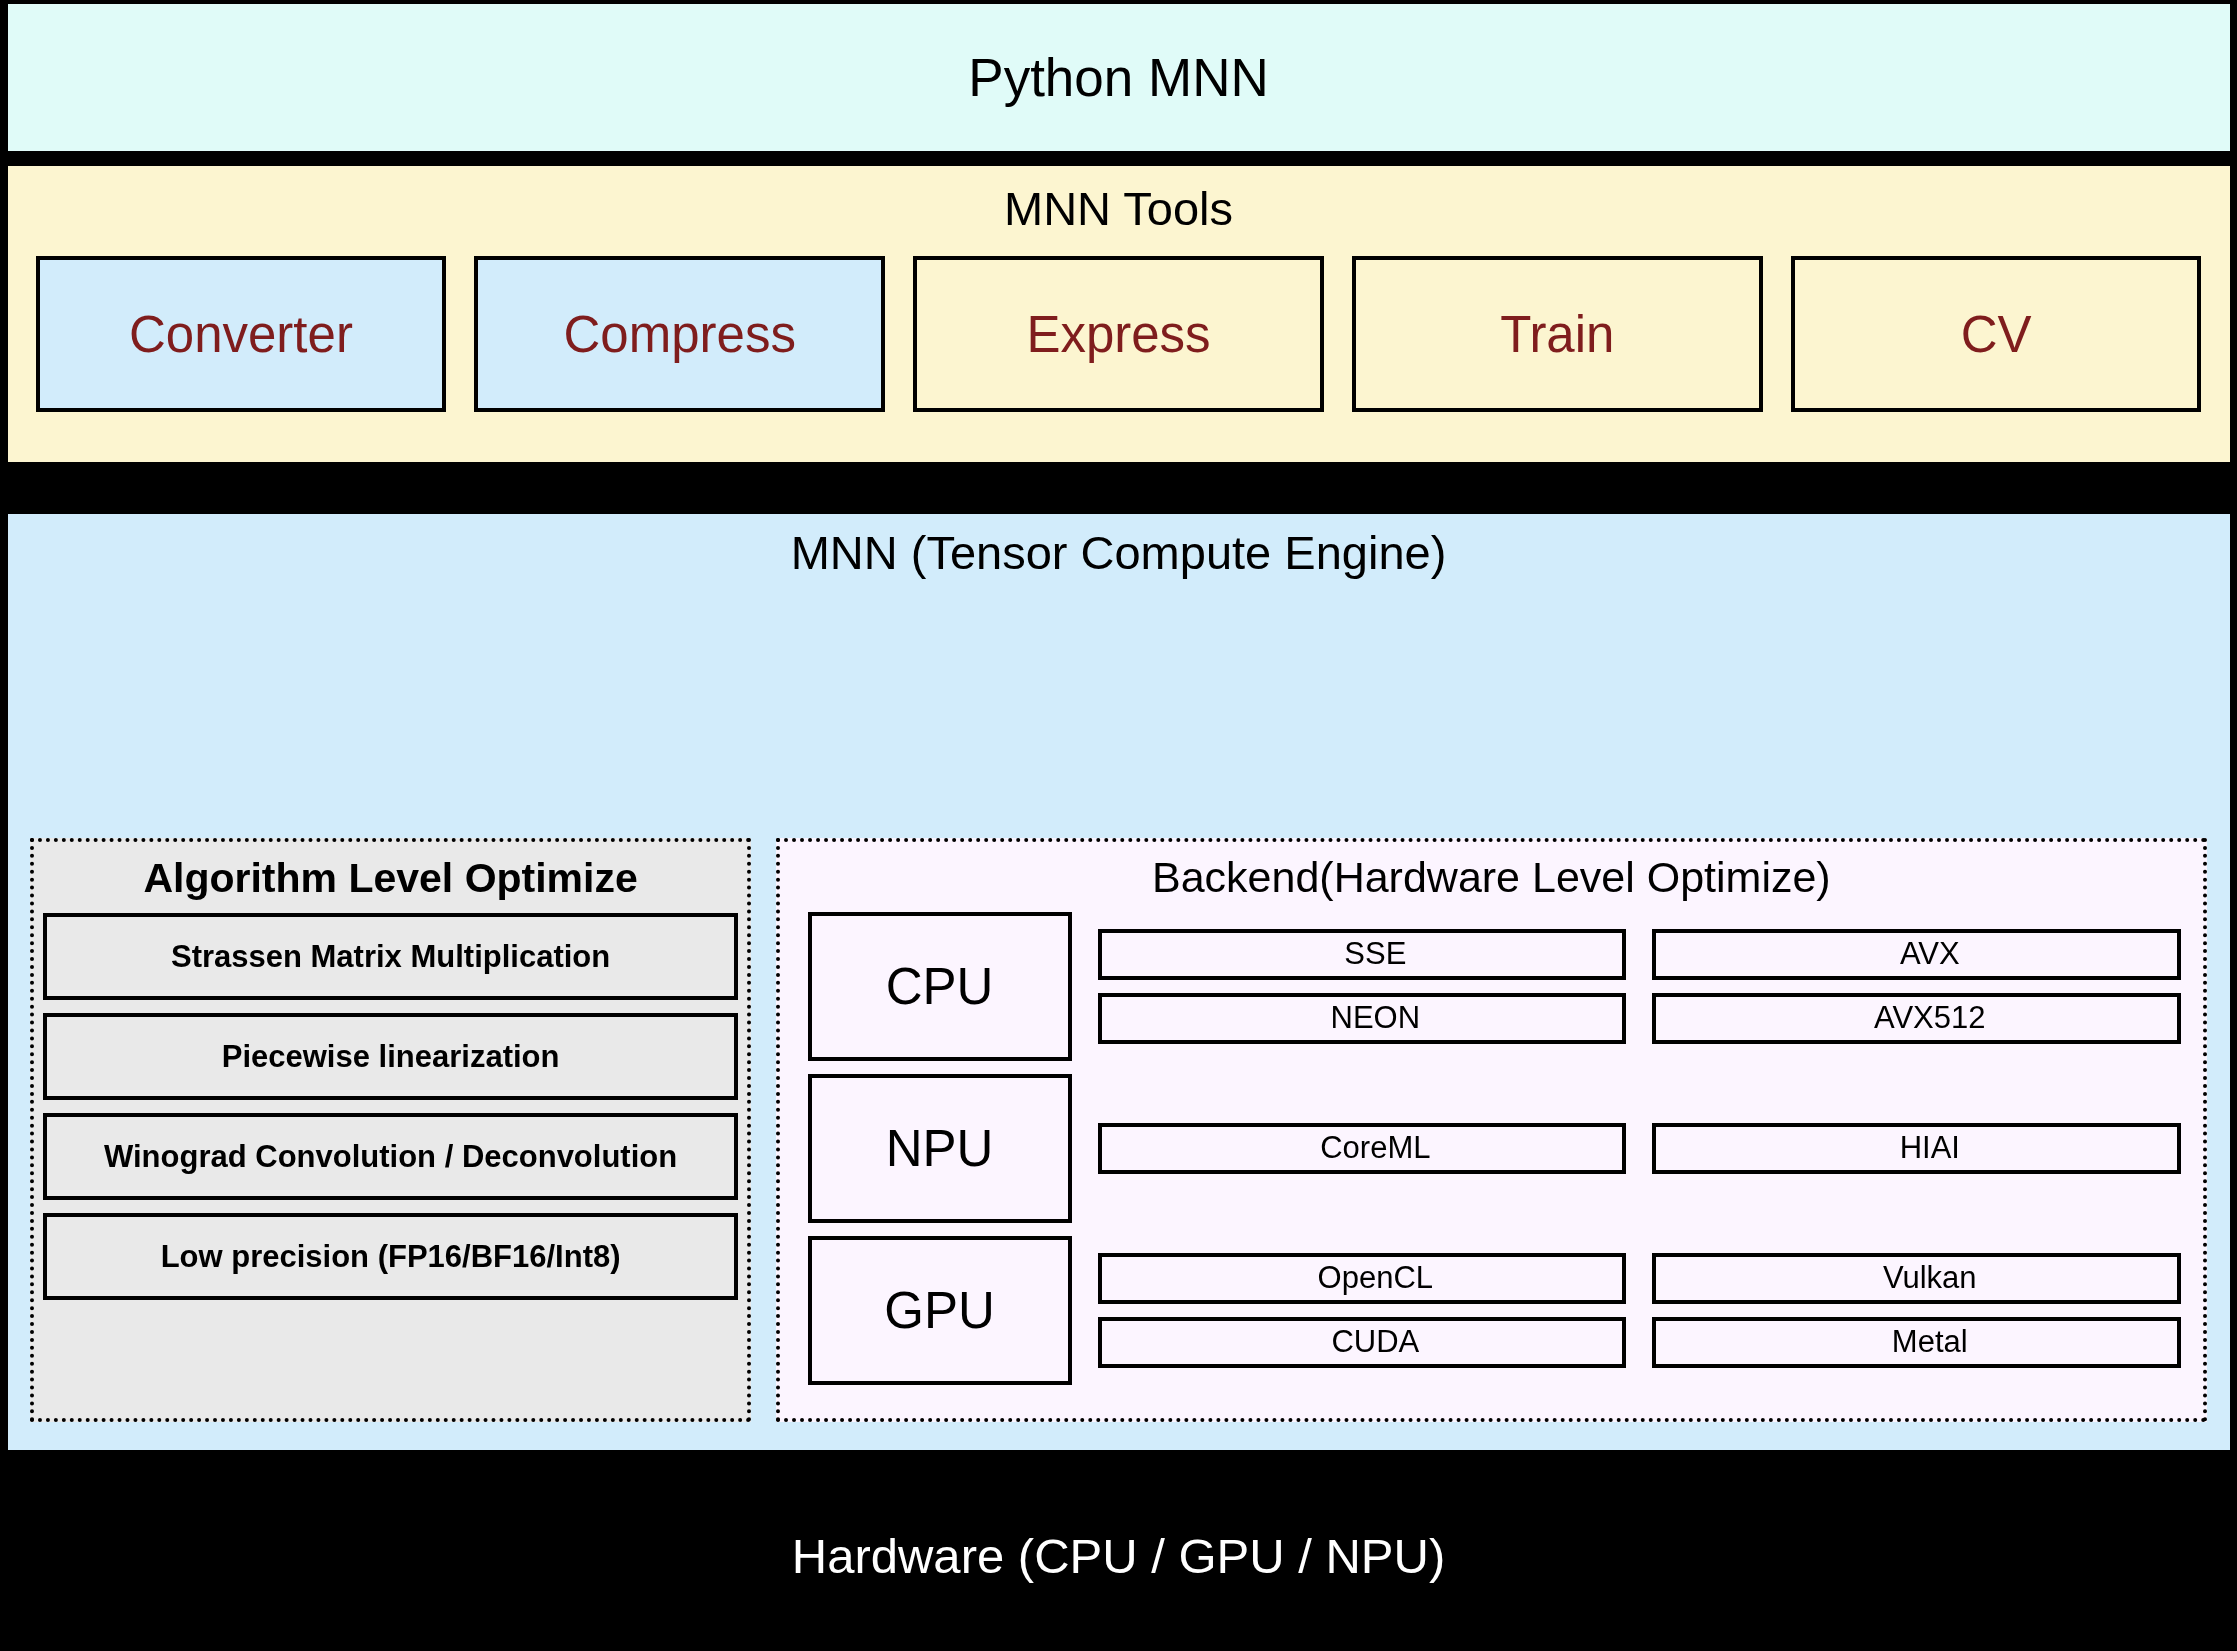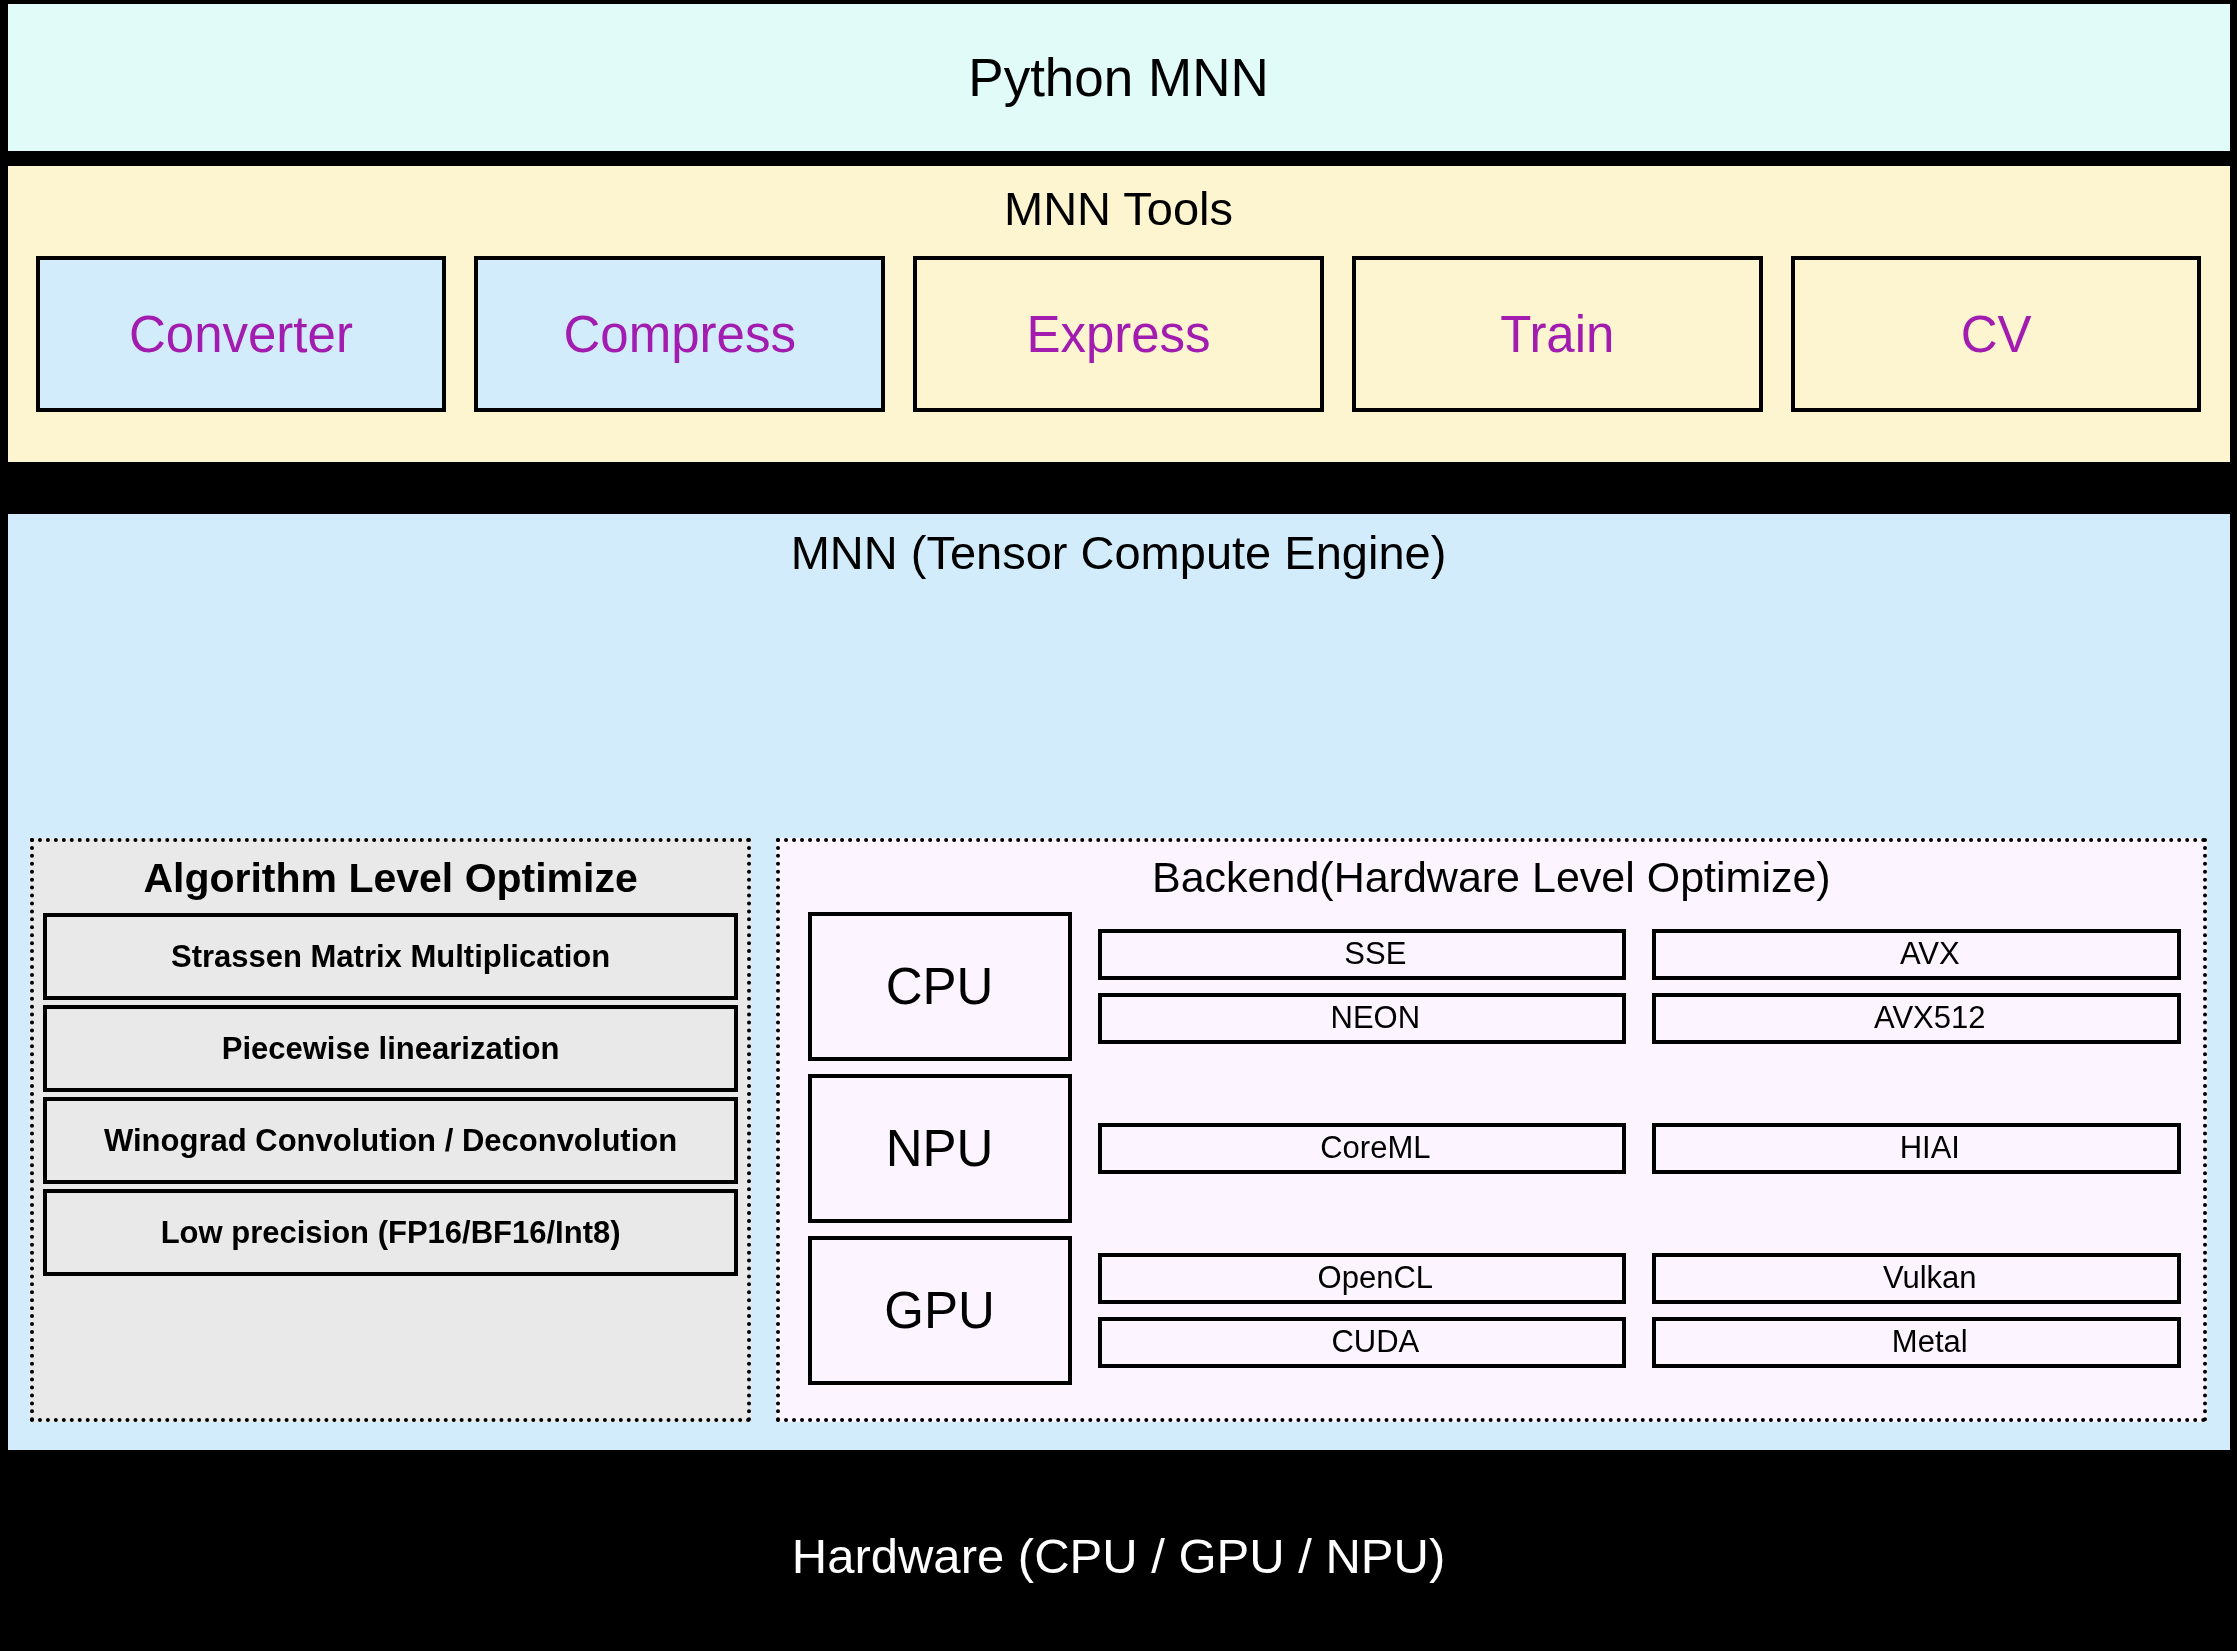--- a/index.html
+++ b/index.html
@@ -73,21 +73,21 @@
     gap: 28px;
   }
   .tool-box {
     flex: 1 1 0;
     border: 4.7px solid #000;
     box-sizing: border-box;
     display: flex;
     align-items: center;
     justify-content: center;
     font-size: 51px;
-    color: #a21caf;
+    color: #7f1d1d;
     background: #fcf5d0;
   }
   .tool-box.blue { background: #d2ecfb; }
 
   
   .engine-band {
     left: 7.5px;
     top: 514px;
     width: 2222px;
     height: 936px;
@@ -170,21 +170,21 @@
     font-size: 41px;
     font-weight: bold;
     color: #000;
     margin-top: 13px;
     margin-bottom: 11.3px;
   }
   .algo-list {
     padding: 0 9.4px 9.4px 9.4px;
     display: flex;
     flex-direction: column;
-    gap: 5px;
+    gap: 13px;
   }
   .algo-item {
     border: 4.7px solid #000;
     box-sizing: border-box;
     height: 87px;
     display: flex;
     align-items: center;
     justify-content: center;
     font-size: 31px;
     font-weight: bold;

